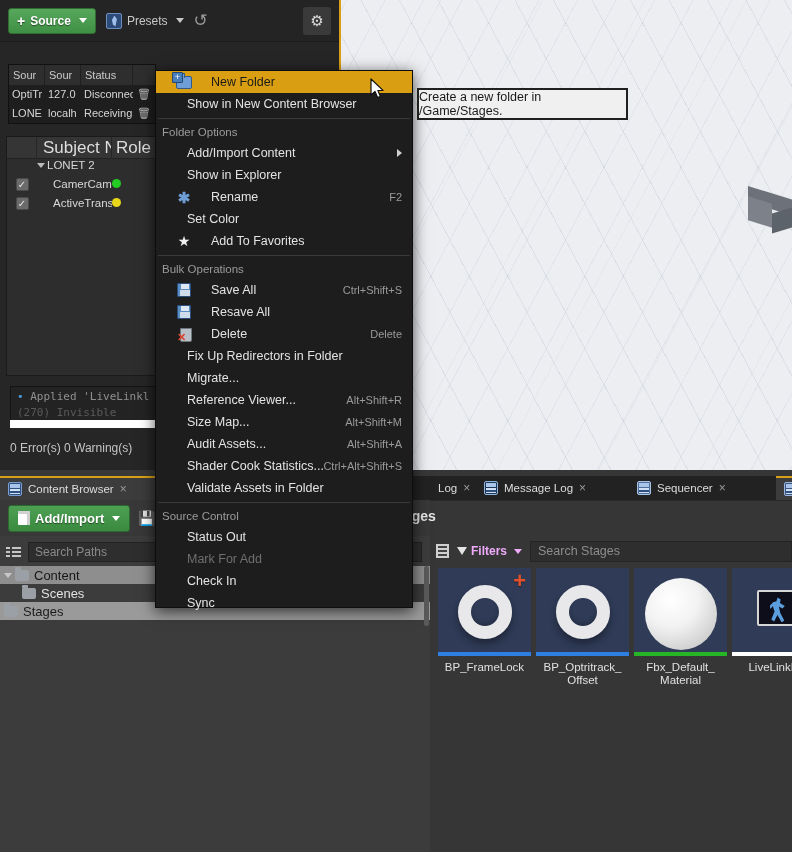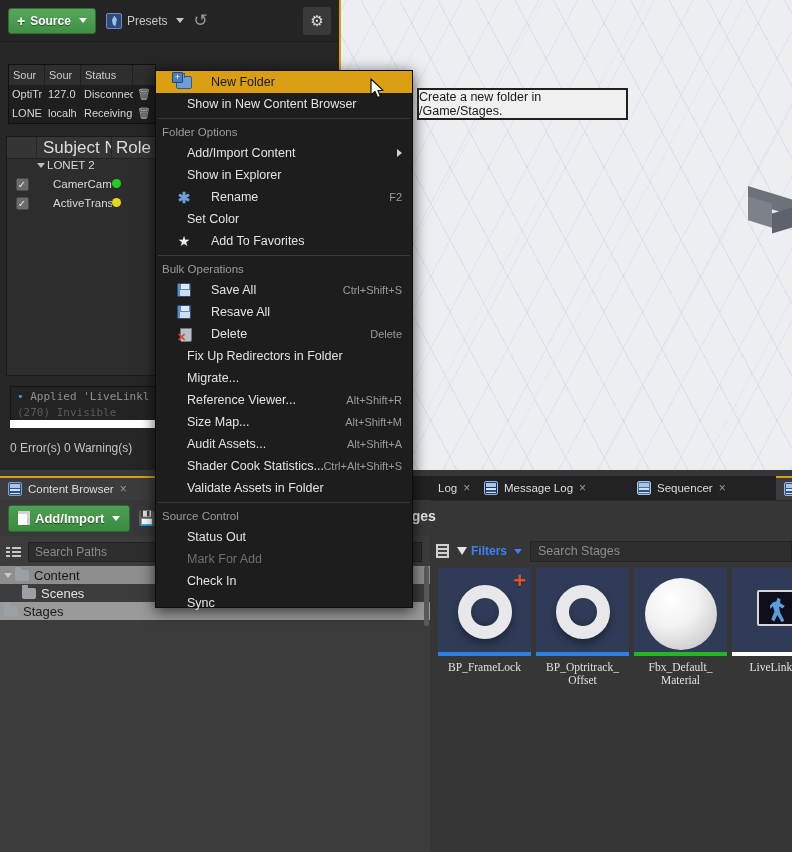--- a/index.html
+++ b/index.html
@@ -153,28 +153,28 @@
   .tri-s{display:inline-block;width:0;height:0;border-left:4px solid transparent;border-right:4px solid transparent;border-top:5px solid #c8c8c8;margin-right:3px;}
 
   
   #cb-right{position:absolute;left:430px;top:470px;width:362px;height:382px;background:#363636;}
   #cb-right-tabs{position:absolute;left:430px;top:476px;width:362px;height:24px;background:#222;}
   #cb-path{position:absolute;left:404px;top:508px;font-size:14px;font-weight:bold;color:#e6e6e6;}
   #cb-sep{position:absolute;left:430px;top:500px;width:362px;height:1px;background:#2a2a2a;}
   #cb-filterbar{position:absolute;left:430px;top:538px;width:362px;height:26px;display:flex;align-items:center;gap:8px;padding-left:6px;}
   .list-ico{width:13px;height:14px;background:#d0d0d0;position:relative;}
   .list-ico:after{content:"";position:absolute;left:2px;top:2px;right:2px;bottom:2px;background:repeating-linear-gradient(#444 0 2px,#d0d0d0 2px 4px);}
-  .filters-btn{display:flex;align-items:center;gap:4px;color:#3b82f6;font-size:12px;font-weight:bold;}
+  .filters-btn{display:flex;align-items:center;gap:4px;color:#f0abfc;font-size:12px;font-weight:bold;}
   .funnel{width:0;height:0;border-left:5px solid transparent;border-right:5px solid transparent;border-top:8px solid #e4e4e4;}
   .search-stages{flex:1;height:21px;background:#2e2e2e;border:1px solid #242424;color:#8d8d8d;font-size:12.5px;line-height:19px;padding-left:7px;}
   #asset-grid{position:absolute;left:438px;top:568px;display:flex;gap:5px;}
   .asset{width:93px;}
   .asset .thumb{width:93px;height:88px;position:relative;overflow:hidden;background:#2f3b57;}
   .asset .bar{position:absolute;left:0;bottom:0;width:100%;height:4px;}
-  .asset .label{margin-top:5px;text-align:center;font-size:11.5px;color:#e0e0e0;line-height:13px;font-family:Liberation Serif, serif;}
+  .asset .label{margin-top:5px;text-align:center;font-size:11.5px;color:#e0e0e0;line-height:13px;}
   .torus{position:absolute;left:50%;top:50%;transform:translate(-50%,-50%);width:54px;height:54px;border-radius:50%;border:13px solid #e8e8ea;box-shadow:0 5px 7px rgba(0,0,0,.35), inset 0 -3px 4px rgba(0,0,0,.2);}
   .plus-badge{position:absolute;right:5px;top:3px;color:#e0512a;font-size:22px;font-weight:bold;line-height:20px;text-shadow:0 1px 1px rgba(0,0,0,.4);}
   .sphere-thumb{background:repeating-conic-gradient(#b9b9b9 0 25%,#9d9d9d 0 50%) 0 0/16px 16px;}
   .sphere{position:absolute;left:50%;top:52%;transform:translate(-50%,-50%);width:72px;height:72px;border-radius:50%;background:radial-gradient(circle at 36% 30%,#ffffff 0%,#f2f2f2 40%,#d2d2d2 75%,#b5b5b5 100%);}
   .llp-thumb{background:#4a4a4a;}
   .llp-ico{position:absolute;left:50%;top:46%;transform:translate(-50%,-50%);width:44px;height:36px;background:#0e0e1a;border:2px solid #d6d6d6;border-radius:2px;}
   .llp-man{position:absolute;left:11px;top:5px;width:18px;height:25px;background:#5b9ede;clip-path:polygon(45% 0,62% 8%,58% 22%,85% 34%,72% 44%,52% 36%,60% 62%,82% 92%,68% 100%,44% 70%,26% 96%,10% 88%,28% 56%,18% 34%,6% 46%,0 34%,22% 18%,38% 16%);}
 
   #vscroll-left{position:absolute;left:424px;top:566px;width:5px;height:60px;background:#5a5a5a;border-radius:2px;}
 

